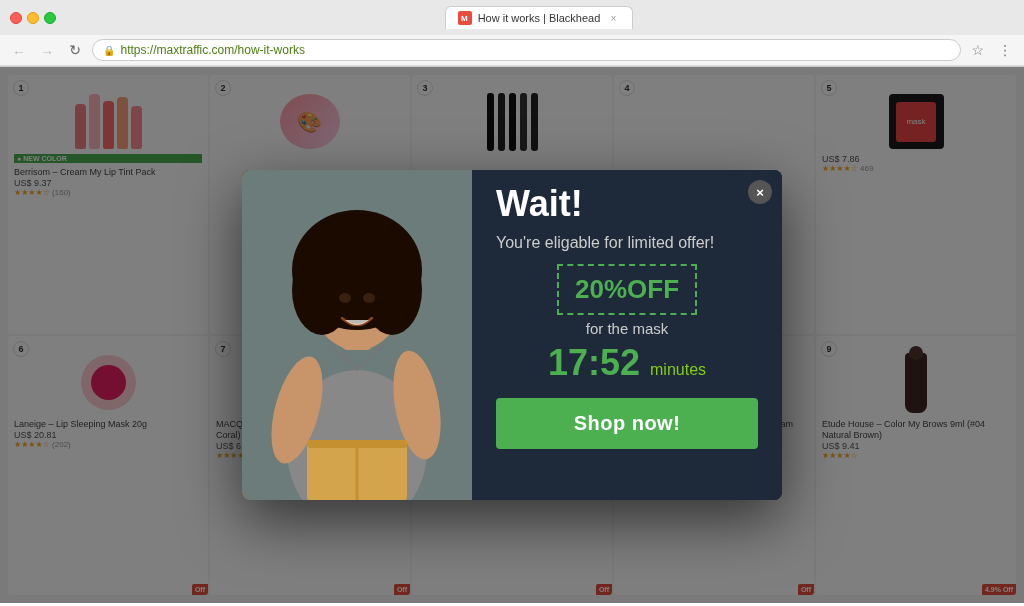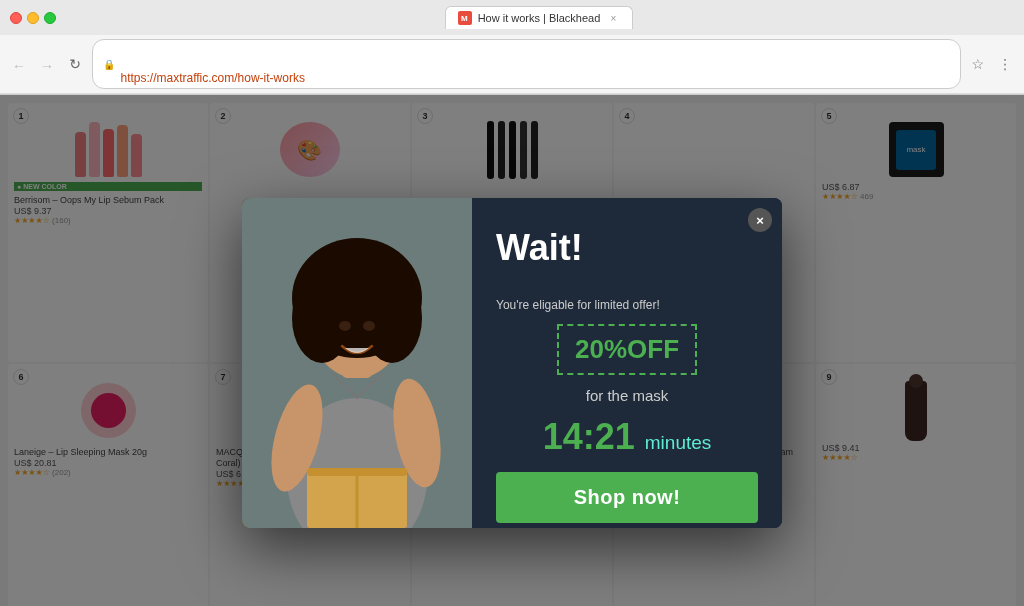--- a/index.html
+++ b/index.html
@@ -126,22 +126,21 @@
     }
 
     .lock-icon {
       color: #4caf50;
       font-size: 10px;
     }
 
     .address-text {
       flex: 1;
       font-size: 12px;
-      color: #c2410c;
-      margin-top: 28px;
+      color: #4d7c0f;
     }
 
     .star-icon, .menu-icon {
       color: #777;
       font-size: 14px;
       padding: 2px 4px;
     }
 
     
     .page-content {
@@ -184,21 +183,21 @@
       width: 230px;
       flex-shrink: 0;
       background: linear-gradient(135deg, #8B6914 0%, #C4961A 30%, #5a3e1b 100%);
       position: relative;
       overflow: hidden;
     }
 
     .modal-content-side {
       flex: 1;
       background: #1e2a3a;
-      padding: 32px 24px;
+      padding: 16px 24px;
       display: flex;
       flex-direction: column;
       gap: 10px;
     }
 
     .modal-close {
       position: absolute;
       top: 10px;
       right: 10px;
       width: 24px;
@@ -216,24 +215,23 @@
     }
 
     .modal-title {
       font-size: 36px;
       font-weight: 900;
       color: #fff;
       line-height: 1;
     }
 
     .modal-subtitle {
-      font-size: 12px;
+      font-size: 16px;
       color: #ccc;
       line-height: 1.4;
-      margin-top: 21px;
     }
 
     .discount-box {
       border: 2px dashed #4caf50;
       padding: 8px 16px;
       display: inline-block;
       align-self: center;
     }
 
     .discount-text {
@@ -256,22 +254,22 @@
       justify-content: center;
     }
 
     .timer-value {
       font-size: 36px;
       font-weight: 700;
       color: #4caf50;
     }
 
     .timer-label {
-      font-size: 19px;
-      color: #5eead4;
+      font-size: 16px;
+      color: #84cc16;
     }
 
     .shop-now-btn {
       background: #4caf50;
       color: white;
       border: none;
       border-radius: 4px;
       padding: 14px 20px;
       font-size: 20px;
       font-weight: 700;
@@ -408,21 +406,21 @@
       <div class="product-thumb">
         <div style="display:flex;align-items:flex-end;gap:3px;">
           <div style="width:11px;height:45px;background:#f08080;border-radius:4px 4px 2px 2px;"></div>
           <div style="width:11px;height:55px;background:#ffb6c1;border-radius:4px 4px 2px 2px;"></div>
           <div style="width:11px;height:48px;background:#ff6b6b;border-radius:4px 4px 2px 2px;"></div>
           <div style="width:11px;height:52px;background:#ffa07a;border-radius:4px 4px 2px 2px;"></div>
           <div style="width:11px;height:43px;background:#ff8c94;border-radius:4px 4px 2px 2px;"></div>
         </div>
       </div>
       <div class="green-badge">● NEW COLOR</div>
-      <div class="p-name">Berrisom – Oops My Lip Sebum Pack</div>
+      <div class="p-name">Berrisom – Cream My Lip Tint Pack</div>
       <div class="p-price">US$ 9.37</div>
       <div class="p-stars">★★★★☆ <span style="color:#999;">(160)</span></div>
     </div>
 
     <div class="bg-card">
       <div class="bg-num">2</div>
       <div class="product-thumb">
         <div style="width:60px;height:55px;background:linear-gradient(135deg,#ff9a9e,#fecfef);border-radius:50%;display:flex;align-items:center;justify-content:center;">
           <div style="font-size:20px;">🎨</div>
         </div>
@@ -448,24 +446,24 @@
 
     <div class="bg-card">
       <div class="bg-num">4</div>
       <div class="p-name">&nbsp;</div>
     </div>
 
     <div class="bg-card">
       <div class="bg-num">5</div>
       <div class="product-thumb">
         <div style="width:55px;height:55px;background:#1a1a1a;border-radius:4px;display:flex;align-items:center;justify-content:center;">
-          <div style="width:40px;height:40px;background:#0369a1;border-radius:3px;display:flex;align-items:center;justify-content:center;color:#fff;font-size:8px;">mask</div>
-        </div>
-      </div>
-      <div class="p-price">US$ 6.87</div>
+          <div style="width:40px;height:40px;background:#ef4444;border-radius:3px;display:flex;align-items:center;justify-content:center;color:#fff;font-size:8px;">mask</div>
+        </div>
+      </div>
+      <div class="p-price">US$ 7.86</div>
       <div class="p-stars">★★★★☆ <span style="color:#999;">469</span></div>
     </div>
 
     <div class="bg-card">
       <div class="bg-num">6</div>
       <div class="off-tag">Off</div>
       <div class="product-thumb">
         <div style="width:55px;height:55px;background:#ffcdd2;border-radius:50%;display:flex;align-items:center;justify-content:center;">
           <div style="width:35px;height:35px;background:#e91e63;border-radius:50%;"></div>
         </div>
@@ -513,20 +511,21 @@
     </div>
 
     <div class="bg-card">
       <div class="bg-num">9</div>
       <div class="off-tag" style="background:#e74c3c;">4.9% Off</div>
       <div class="product-thumb">
         <div style="width:22px;height:60px;background:#3e2723;border-radius:4px 4px 8px 8px;position:relative;">
           <div style="width:14px;height:14px;background:#4e342e;border-radius:50%;position:absolute;top:-7px;left:50%;transform:translateX(-50%);"></div>
         </div>
       </div>
+      <div class="p-name">Etude House – Color My Brows 9ml (#04 Natural Brown)</div>
       <div class="p-price">US$ 9.41</div>
       <div class="p-stars">★★★★☆</div>
     </div>
 
   </div>
 
   <div class="page-overlay"></div>
 
   <div class="modal-overlay">
     <div class="modal">
@@ -567,29 +566,29 @@
           <path d="M 90 175 L 115 200 L 140 175" fill="none" stroke="#777" stroke-width="2"></path>
         </svg>
       </div>
 
       <div class="modal-content-side">
 
         <div class="modal-title">Wait!</div>
 
         <div class="modal-subtitle">You're eligable for limited offer!</div>
 
-        <div style="display:flex;flex-direction:column;align-items:center;gap:12px;">
+        <div style="display:flex;flex-direction:column;align-items:center;gap:5px;">
           <div class="discount-box">
             <div class="discount-text">20%OFF</div>
           </div>
 
           <div class="for-next-text">for the mask</div>
 
           <div class="timer-row">
-            <span class="timer-value">14:21</span>
+            <span class="timer-value">17:52</span>
             <span class="timer-label">minutes</span>
           </div>
         </div>
 
         <button class="shop-now-btn">Shop now!</button>
 
       </div>
     </div>
   </div>
 

